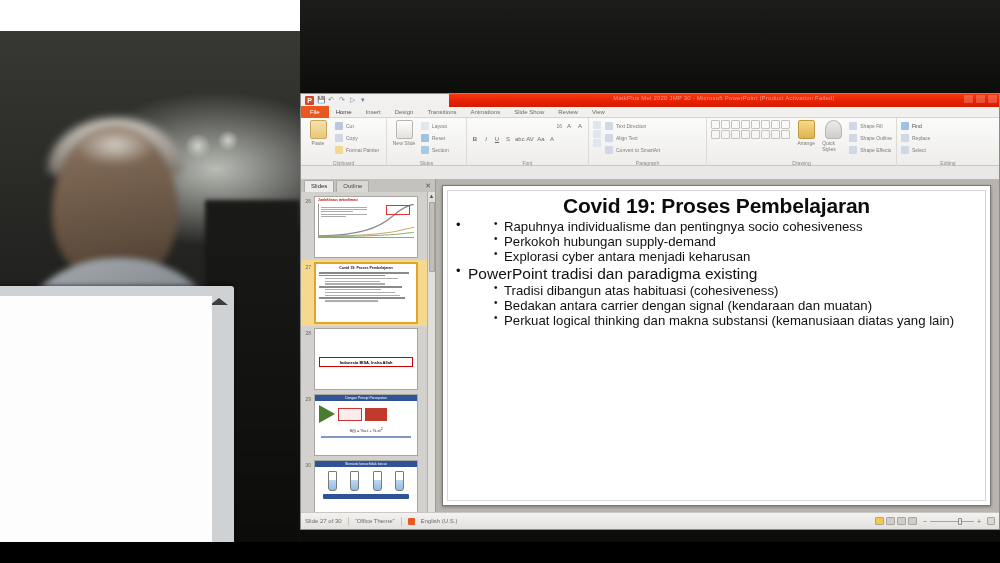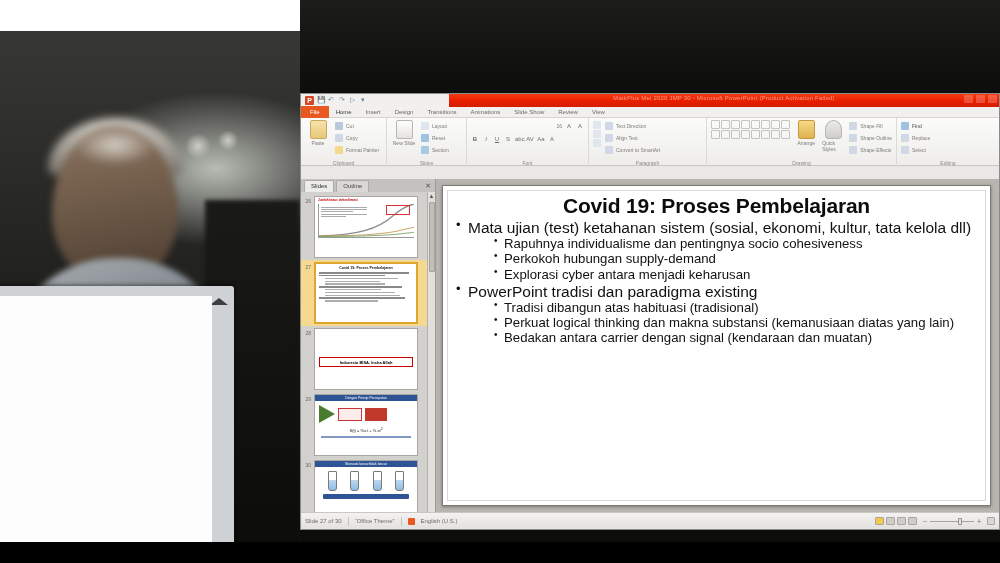--- a/index.html
+++ b/index.html
@@ -488,33 +488,32 @@
             </div>
           </div>
         </div>
 
         <div class="canvaswrap">
           <div class="slide">
             <div class="slide-inner">
               <div class="s-title">Covid 19: Proses Pembelajaran</div>
               <ul class="lv1">
                 <li>
-                  <span>Mata ujian (test) ketahanan sistem (sosial, ekonomi, kultur, tata kelola dll)</span>
                   <ul class="lv2">
                     <li>Rapuhnya individualisme dan pentingnya socio cohesiveness</li>
                     <li>Perkokoh hubungan supply-demand</li>
                     <li>Explorasi cyber antara menjadi keharusan</li>
                   </ul>
                 </li>
                 <li>
                   <span>PowerPoint tradisi dan paradigma existing</span>
                   <ul class="lv2">
-                    <li>Tradisi dibangun atas habituasi (tradisional)</li>
+                    <li>Tradisi dibangun atas habituasi (cohesiveness)</li>
+                    <li>Bedakan antara carrier dengan signal (kendaraan dan muatan)</li>
                     <li>Perkuat logical thinking dan makna substansi (kemanusiaan diatas yang lain)</li>
-                    <li>Bedakan antara carrier dengan signal (kendaraan dan muatan)</li>
                   </ul>
                 </li>
               </ul>
             </div>
           </div>
         </div>
       </div>
 
       <div class="status">
         <span class="sitem">Slide 27 of 30</span>

